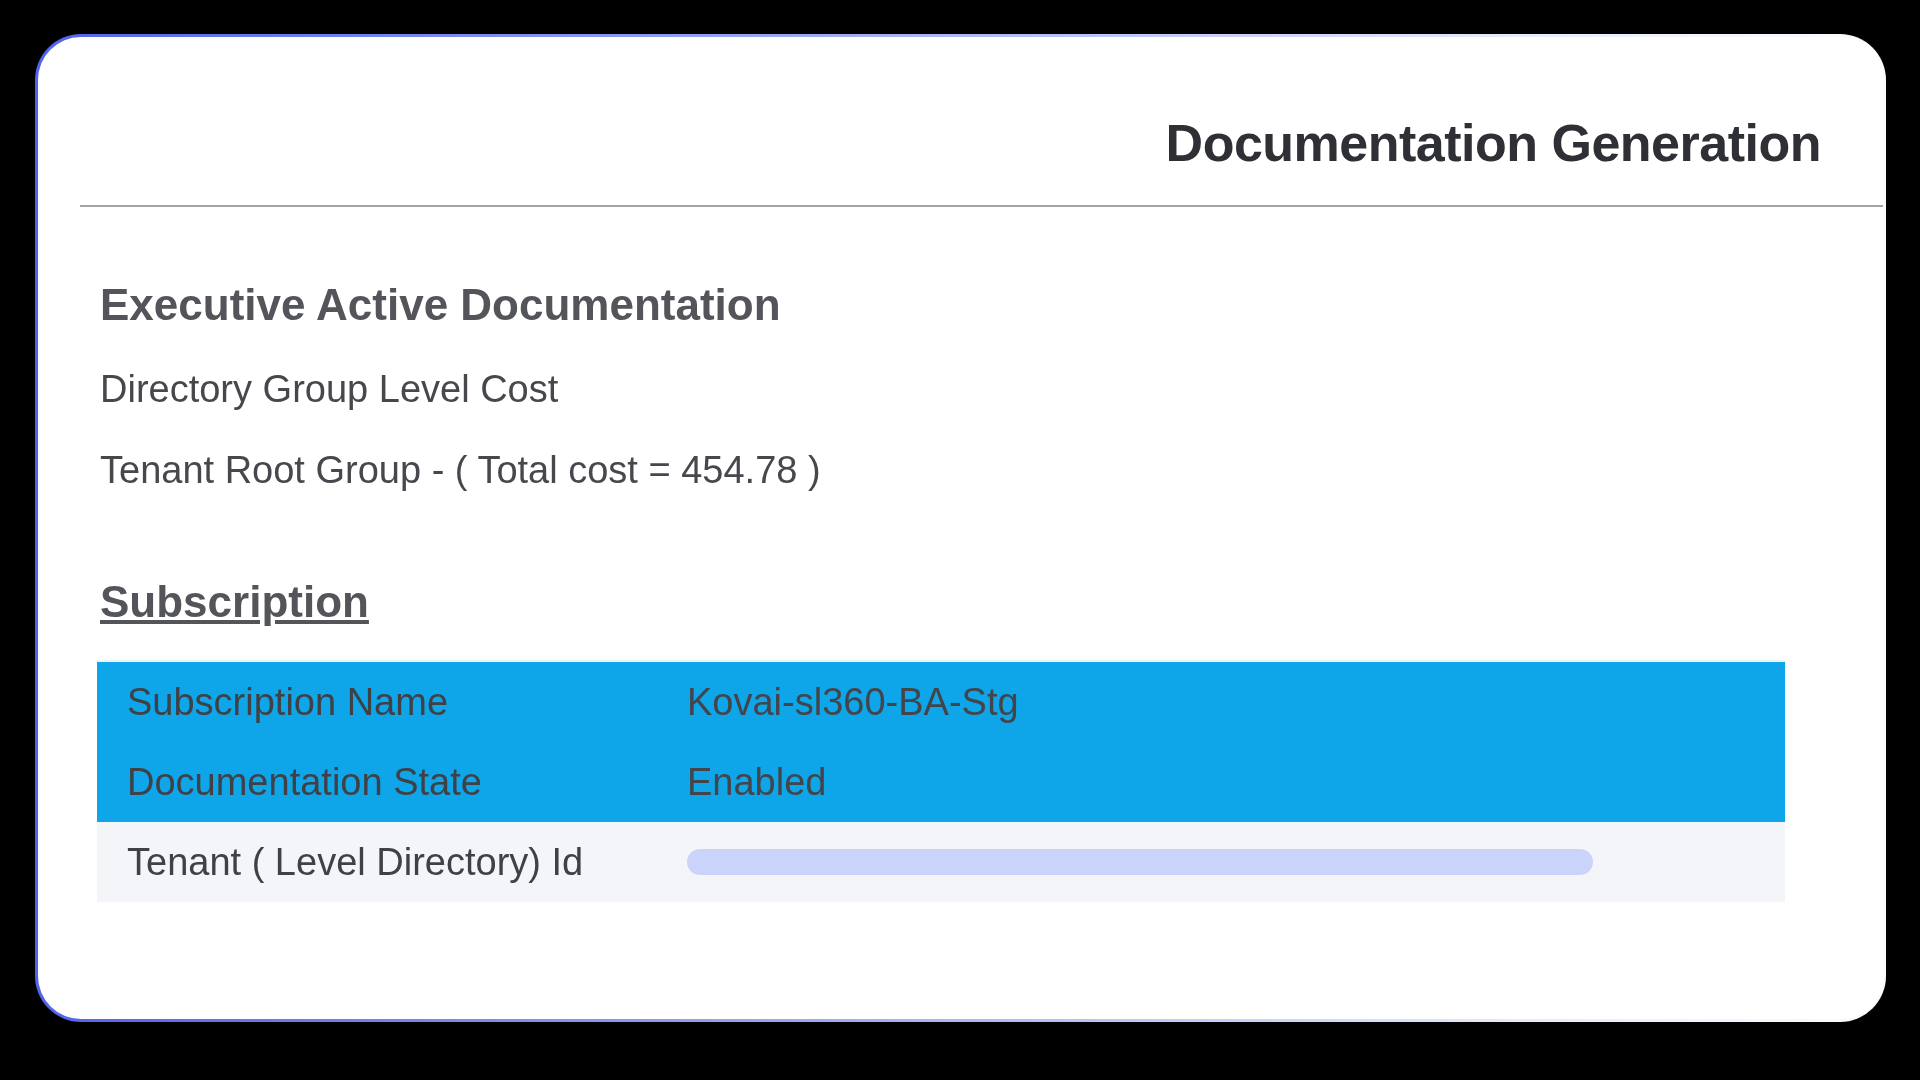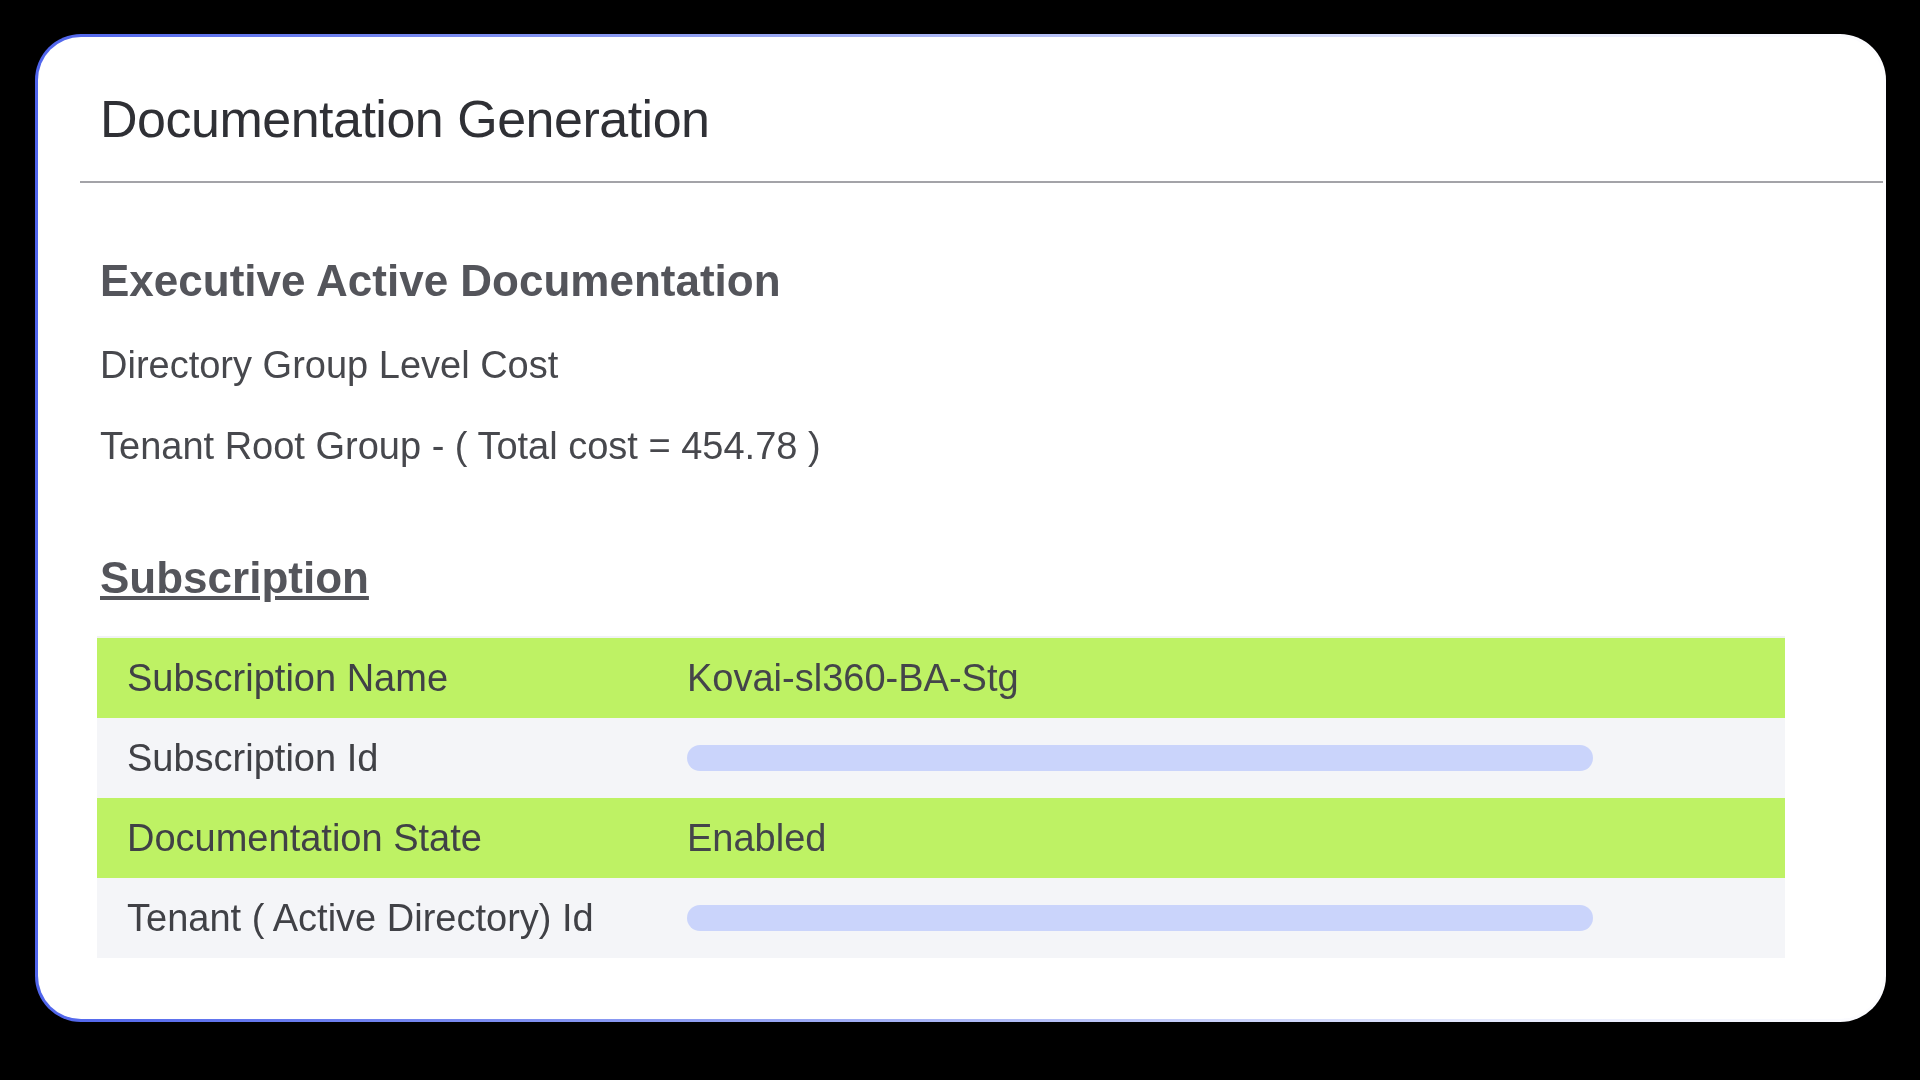--- a/index.html
+++ b/index.html
@@ -34,26 +34,27 @@
       #e6eafd 80%,
       #fdfdff 100%);
   }
   .card {
     width: 100%; height: 100%;
     background: var(--card-bg);
     border-radius: 43px;
     overflow: hidden;
   }
   .page-title {
-    margin: 52px 62px 0 62px;
+    margin: 76px 62px 0 62px;
     font-size: 52px;
     line-height: 60px;
-    font-weight: 400;
+    font-weight: 700;
     letter-spacing: -0.5px;
     color: var(--title-color);
+    text-align: right;
   }
   .divider {
     margin: 32px 0 0 42px;
     border: none;
     border-top: 2px solid var(--divider-gray);
     width: calc(100% - 42px);
   }
   .section-heading {
     margin: 0 62px;
     font-size: 44px;
@@ -74,21 +75,21 @@
   .body-line.second { margin-top: 33px; }
   .details-table {
     margin: 30px 0 0 59px;
     width: 1688px;
     border-top: 2px solid #f1f2f5;
   }
   .details-row {
     display: flex;
     align-items: center;
     height: 80px;
-    background: #bef264;
+    background: #0ea5e9;
   }
   .details-row.striped { background: var(--row-stripe); }
   .details-label {
     width: 590px;
     padding-left: 30px;
     flex: 0 0 590px;
     font-size: 38px;
     color: var(--label-color);
   }
   .details-value {
@@ -121,34 +122,28 @@
 
     <h2 class="section-heading subs">Subscription</h2>
 
     <div class="details-table">
 
       <div class="details-row">
         <div class="details-label">Subscription Name</div>
         <div class="details-value">Kovai-sl360-BA-Stg</div>
       </div>
 
-      <div class="details-row striped">
-        <div class="details-label">Subscription Id</div>
-        <div class="details-value">
-          <div class="redacted-bar"></div>
-        </div>
-      </div>
 
       <div class="details-row">
         <div class="details-label">Documentation State</div>
         <div class="details-value">Enabled</div>
       </div>
 
       <div class="details-row striped">
-        <div class="details-label">Tenant ( Active Directory) Id</div>
+        <div class="details-label">Tenant ( Level Directory) Id</div>
         <div class="details-value">
           <div class="redacted-bar"></div>
         </div>
       </div>
 
     </div>
   </div>
 </div>
 
 </body></html>

